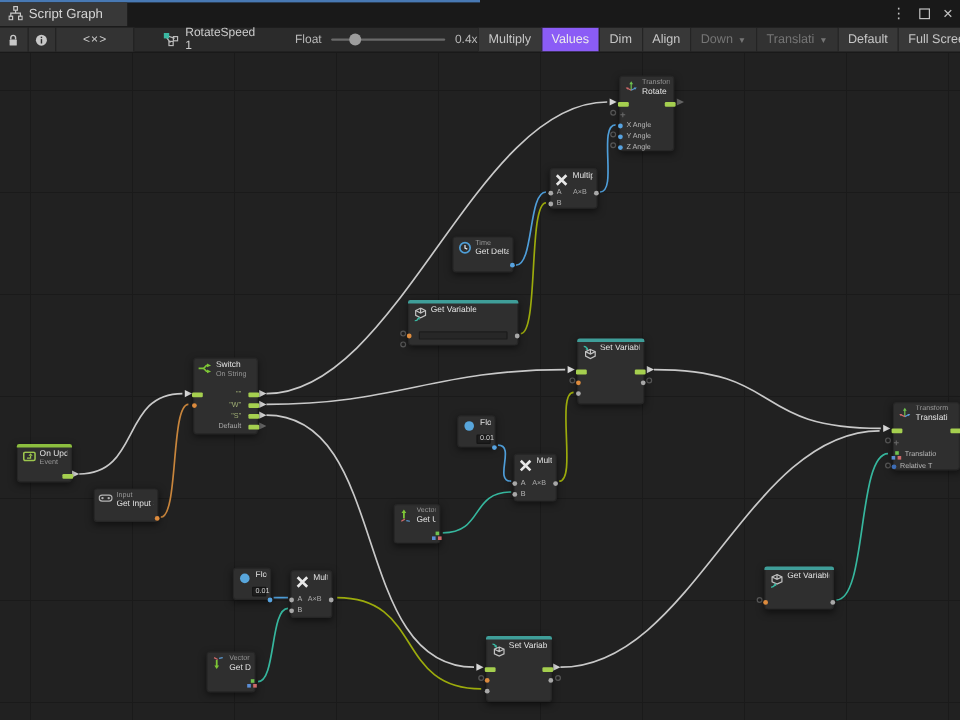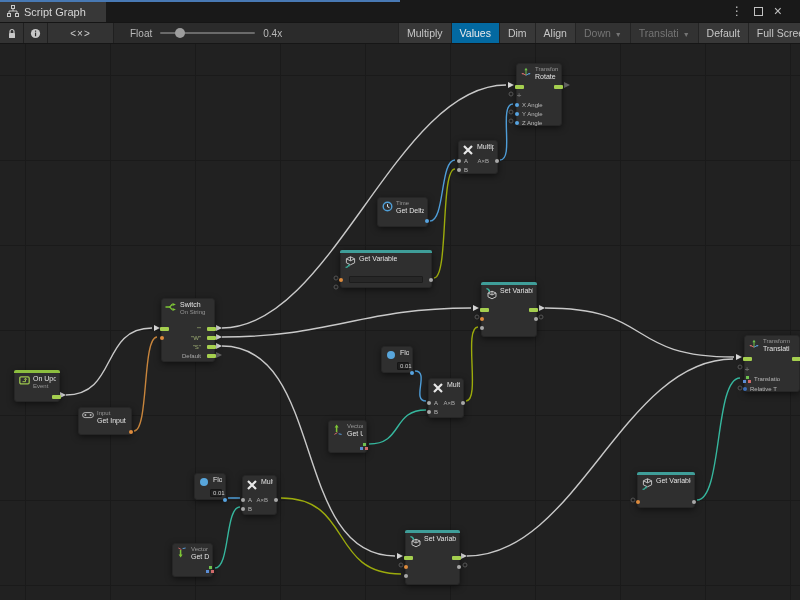--- a/index.html
+++ b/index.html
@@ -1,40 +1,40 @@
 <!DOCTYPE html>
 <html><head>
 <meta charset="utf-8">
 <style>
   *{margin:0;padding:0;box-sizing:border-box}
   html,body{width:800px;height:600px;overflow:hidden}
   body{font-family:"Liberation Sans",sans-serif;background:#191919}
   #app{position:relative;width:800px;height:600px;background:#191919;overflow:hidden}
 
   
-  #tabbar{position:absolute;top:0;left:0;right:12px;height:22px;background:#191919}
+  #tabbar{position:absolute;top:0;left:0;right:0;height:22px;background:#191919}
   #focusline{position:absolute;top:0;left:0;width:400px;height:2px;background:#4879b4}
   .tab{position:absolute;left:0;top:2px;height:20px;width:106px;background:#383838;display:flex;align-items:center;gap:5px;padding:0 7px;color:#d6d6d6;font-size:11px}
   .winctl{position:absolute;right:6px;top:3px;display:flex;gap:11px;align-items:center;color:#c2c2c2;height:16px}
   .kebab{font-size:12px;line-height:14px}
   .maxbox{width:9px;height:9px;border:1.5px solid #c2c2c2;display:inline-block}
   .closex{font-size:14px;line-height:14px}
 
   
   #toolbar{position:absolute;top:22px;left:0;right:0;height:22px;background:#2b2b2b;border-top:1px solid #151515;border-bottom:1px solid #161616;display:flex;align-items:stretch;color:#c8c8c8;font-size:10px}
   .tbseg{display:flex;align-items:center;justify-content:center;border-right:1px solid #202020;background:#333;cursor:pointer}
   .tbseg svg{display:block}
   #code-btn{width:66px;font-size:10px;color:#cfcfcf;letter-spacing:1px}
   .breadcrumb{border-right:none;background:transparent;padding:0 10px;gap:5px;margin-left:14px;font-size:10px;color:#cdcdcd}
   .zoomwrap{display:flex;align-items:center;margin-left:16px;gap:8px;color:#b9b9b9}
   .ztrack{position:relative;width:95px;height:2px;background:#6a6a6a;border-radius:1px}
   .zhandle{position:absolute;top:-4px;width:10px;height:10px;border-radius:50%;background:#9d9d9d}
   #tb-buttons{margin-left:auto;display:flex;max-width:402px;overflow:hidden}
   .tbtn{background:#383838;border:none;border-left:1px solid #242424;color:#c6c6c6;font-size:10.5px;padding:0 8px;display:flex;align-items:center;gap:4px;white-space:nowrap;font-family:inherit;cursor:pointer}
-  .tbtn.active{background:#0369a1;color:#ececec}
+  .tbtn.active{background:#8b5cf6;color:#ececec}
   .tbtn.disabled{color:#757575;background:#323232}
   .tbtn .arr{font-size:7px;position:relative;top:1px}
 
   
   #canvas{position:absolute;top:44px;left:0;width:800px;height:556px;overflow:hidden;
     background-color:#212121;
     background-image:linear-gradient(#1a1a1a 1px,transparent 1px),linear-gradient(90deg,#1a1a1a 1px,transparent 1px);
     background-size:85px 85px;background-position:25px 31px}
   #wires{position:absolute;top:0;left:0;z-index:1;pointer-events:none}
 
@@ -103,20 +103,31 @@
       <span>
           <svg width="11" height="11" viewBox="0 0 12 12">
             <circle cx="6" cy="6" r="5" fill="#c8c8c8"></circle>
             <rect x="5.4" y="5" width="1.3" height="4" fill="#2b2b2b"></rect>
             <rect x="5.4" y="2.8" width="1.3" height="1.3" fill="#2b2b2b"></rect>
           </svg>
         </span>
     </div>
     <div class="tbseg" id="code-btn">
       <span>&lt;×&gt;</span>
+    </div>
+    <div class="breadcrumb tbseg">
+      <span>
+        <svg width="13" height="12" viewBox="0 0 13 12">
+            <path d="M4 3 L9.5 5 M3 4.5 L6 8.5" stroke="#bcbcbc"></path>
+            <rect x="0.5" y="0.5" width="4.5" height="4.5" fill="#3ab8a2"></rect>
+            <rect x="8.5" y="3.5" width="3.5" height="3.5" fill="none" stroke="#bcbcbc"></rect>
+            <rect x="4.8" y="7.5" width="3.5" height="3.5" fill="none" stroke="#bcbcbc"></rect>
+          </svg>
+      </span>
+      <span>RotateSpeed 1</span>
     </div>
     <div class="zoomwrap">
       <span>Float</span>
       <div class="ztrack">
         <div class="zhandle" id="zoom-handle" style="left: calc(21% - 5px);"></div>
       </div>
       <span>0.4x</span>
     </div>
     <div id="tb-buttons">
         <button class="tbtn">

